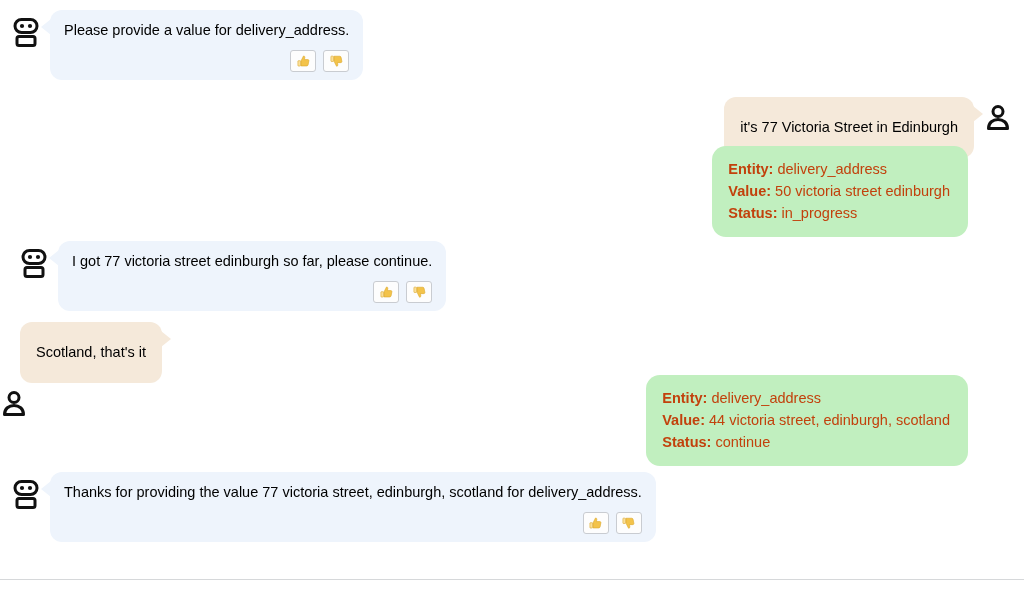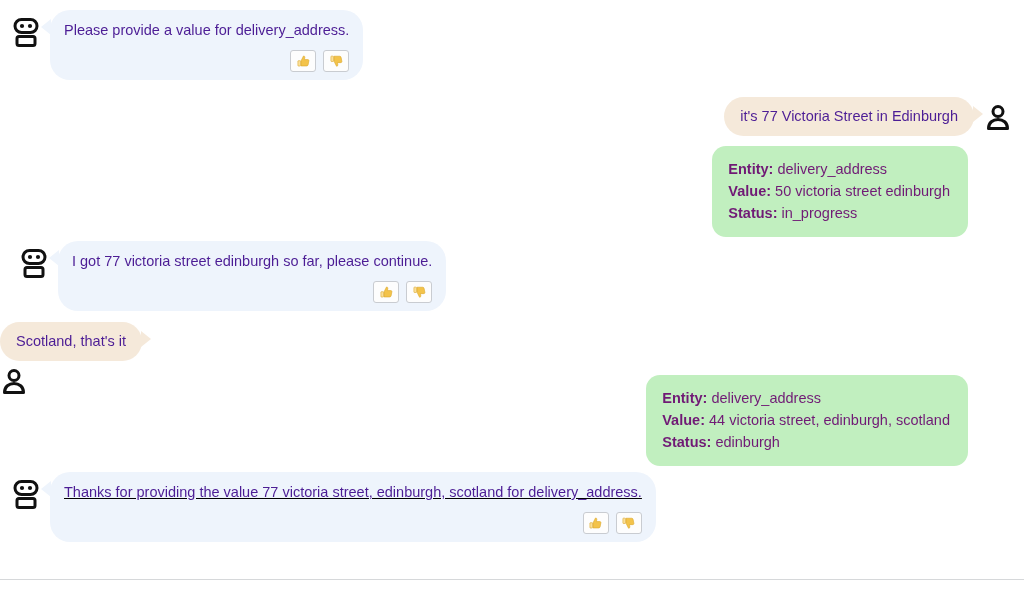--- a/index.html
+++ b/index.html
@@ -18,45 +18,46 @@
 
   
   .avatar { width: 28px; height: 30px; flex: none; position: relative; }
   .avatar svg { display:block; width:28px; height:30px; }
   .avatar-bot  { margin-left: 12px; margin-top: 8px; }
   .avatar-user { margin-right: 12px; margin-top: 6px; }
 
   
   .bubble {
     position: relative;
-    border-radius: 20px;
+    border-radius: 12px;
     padding: 10px 14px 10px 14px;
     font-size: 14.5px;
     line-height: 1.45;
-    color: #4c1d95;
+    color: #000000;
     max-width: 640px;
   }
   .bubble-bot {
     background: #eef4fc;
     margin-left: 10px;
     padding-bottom: 8px;
   }
   .bubble-bot::before {
     content: "";
     position: absolute;
     left: -9px; top: 9px;
     width: 0; height: 0;
     border-top: 8px solid transparent;
     border-bottom: 8px solid transparent;
     border-right: 10px solid #eef4fc;
   }
   .bubble-user {
     background: #f5e9da;
     margin-right: 10px;
-    padding: 9px 16px;
+    padding: 20px 16px;
+    margin-left: 20px;
   }
   .bubble-user::after {
     content: "";
     position: absolute;
     right: -9px; top: 9px;
     width: 0; height: 0;
     border-top: 8px solid transparent;
     border-bottom: 8px solid transparent;
     border-left: 10px solid #f5e9da;
   }
@@ -80,36 +81,36 @@
   }
   .fb-btn svg { display:block; }
 
   
   .entity-card {
     background: #c1efbf;
     border-radius: 14px;
     padding: 12px 18px 13px 16px;
     font-size: 14.5px;
     line-height: 1.52;
-    color: #701a75;
+    color: #c2410c;
     display: inline-block;
     margin-right: 56px;
   }
   .entity-line { white-space: nowrap; }
   .entity-key { font-weight: bold; }
 
   
   .blk { position: absolute; }
   #blk-bot-1  { left: 0;   top: 10px;  }
   #blk-user-1 { right: 0;  top: 97px;  width: 1024px; }
   #blk-card-1 { right: 0;  top: 146px; width: 1024px; display:flex; justify-content:flex-end; }
   #blk-bot-2  { left: 8px;   top: 241px; }
   #blk-user-2 { right: 0;  top: 322px; width: 1024px; flex-direction: column; }
   #blk-card-2 { right: 0;  top: 375px; width: 1024px; display:flex; justify-content:flex-end; }
-  #blk-bot-3  { left: 0;   top: 472px; text-decoration: underline; }
+  #blk-bot-3  { left: 0;   top: 472px; }
 
   
   .divider {
     position: absolute;
     left: 0; bottom: 18px;
     width: 1024px; height: 1px;
     background: #d6d8da;
   }
 </style>
 </head>
@@ -219,21 +220,21 @@
       <div class="entity-line">
         <span class="entity-key">Entity: </span>
         <span>delivery_address</span>
       </div>
       <div class="entity-line">
         <span class="entity-key">Value: </span>
         <span>44 victoria street, edinburgh, scotland</span>
       </div>
       <div class="entity-line">
         <span class="entity-key">Status: </span>
-        <span>edinburgh</span>
+        <span>continue</span>
       </div>
     </div>
   </div>
 
   <div class="blk row row-bot" id="blk-bot-3">
     <div class="avatar avatar-bot">
       <svg viewBox="0 0 28 30" xmlns="http://www.w3.org/2000/svg">
         <rect x="3" y="1.5" width="22" height="13" rx="6.5" fill="none" stroke="#111" stroke-width="3"></rect>
         <circle cx="10" cy="8" r="2.1" fill="#111"></circle>
         <circle cx="18" cy="8" r="2.1" fill="#111"></circle>

